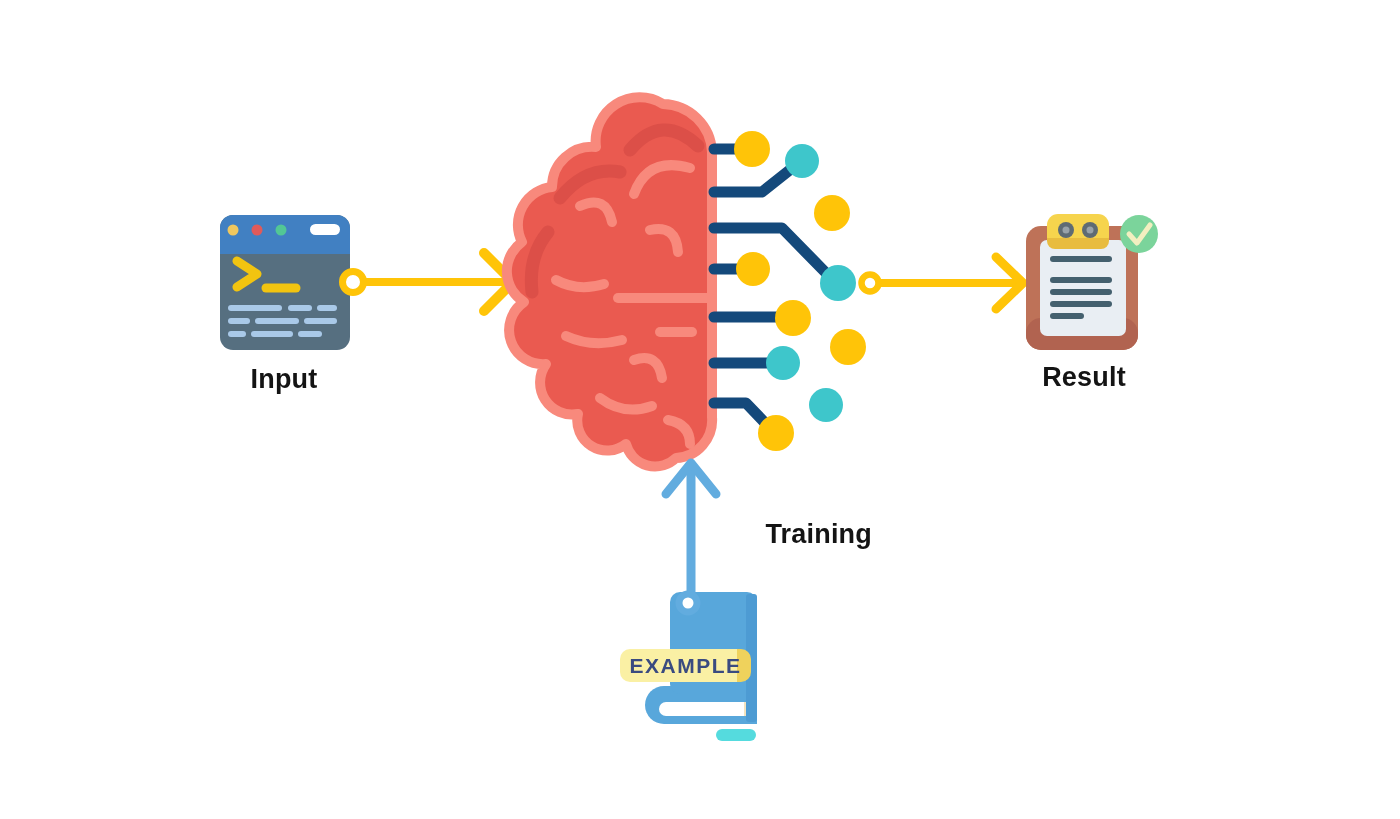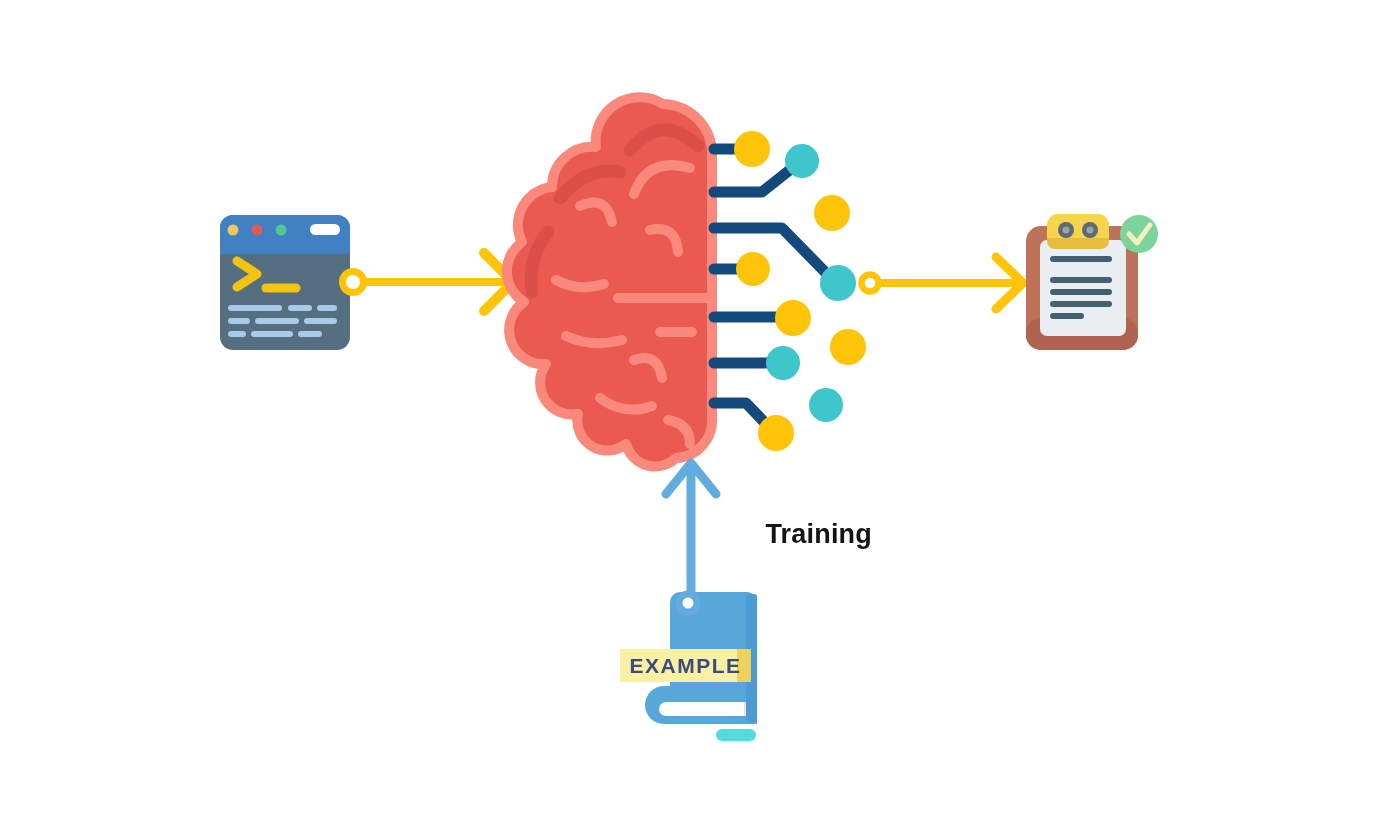--- a/index.html
+++ b/index.html
@@ -21,21 +21,21 @@
     letter-spacing:.2px;
   }
   #input-label{left:184px;top:366px;width:200px;}
   #result-label{left:984px;top:364px;width:200px;}
   #training-label{left:712px;top:521px;width:160px;text-align:right;}
   #example-banner{
     position:absolute;
     left:620px;top:649px;
     width:131px;height:33px;
     background:linear-gradient(to right,#FAF0A4 0,#FAF0A4 117px,#EFD25C 117px,#EFD25C 100%);
-    border-radius:0;
+    border-radius:10px;
     display:flex;align-items:center;justify-content:center;
     font-weight:700;font-size:21px;letter-spacing:1.5px;
     color:#3A4B80;
   }
 </style>
 </head>
 <body>
 
 <div id="canvas">
 
@@ -168,19 +168,21 @@
       <rect x="716" y="729" width="40" height="12" rx="6" fill="#55DBDE"></rect>
     </g>
 
     <g>
       <line x1="691" y1="600" x2="691" y2="472" stroke="#62ACDF" stroke-width="9" stroke-linecap="round"></line>
       <path d="M666 494 L691 463 L716 494" fill="none" stroke="#62ACDF" stroke-width="9" stroke-linecap="round" stroke-linejoin="round"></path>
       <circle cx="688" cy="603" r="9" fill="#FFFFFF" stroke="#62ACDF" stroke-width="7"></circle>
     </g>
   </svg>
 
+  <div id="input-label" class="label">Input</div>
 
+  <div id="result-label" class="label">Result</div>
 
   <div id="training-label" class="label">Training</div>
 
   <div id="example-banner">EXAMPLE</div>
 
 </div>
 
 </body></html>

